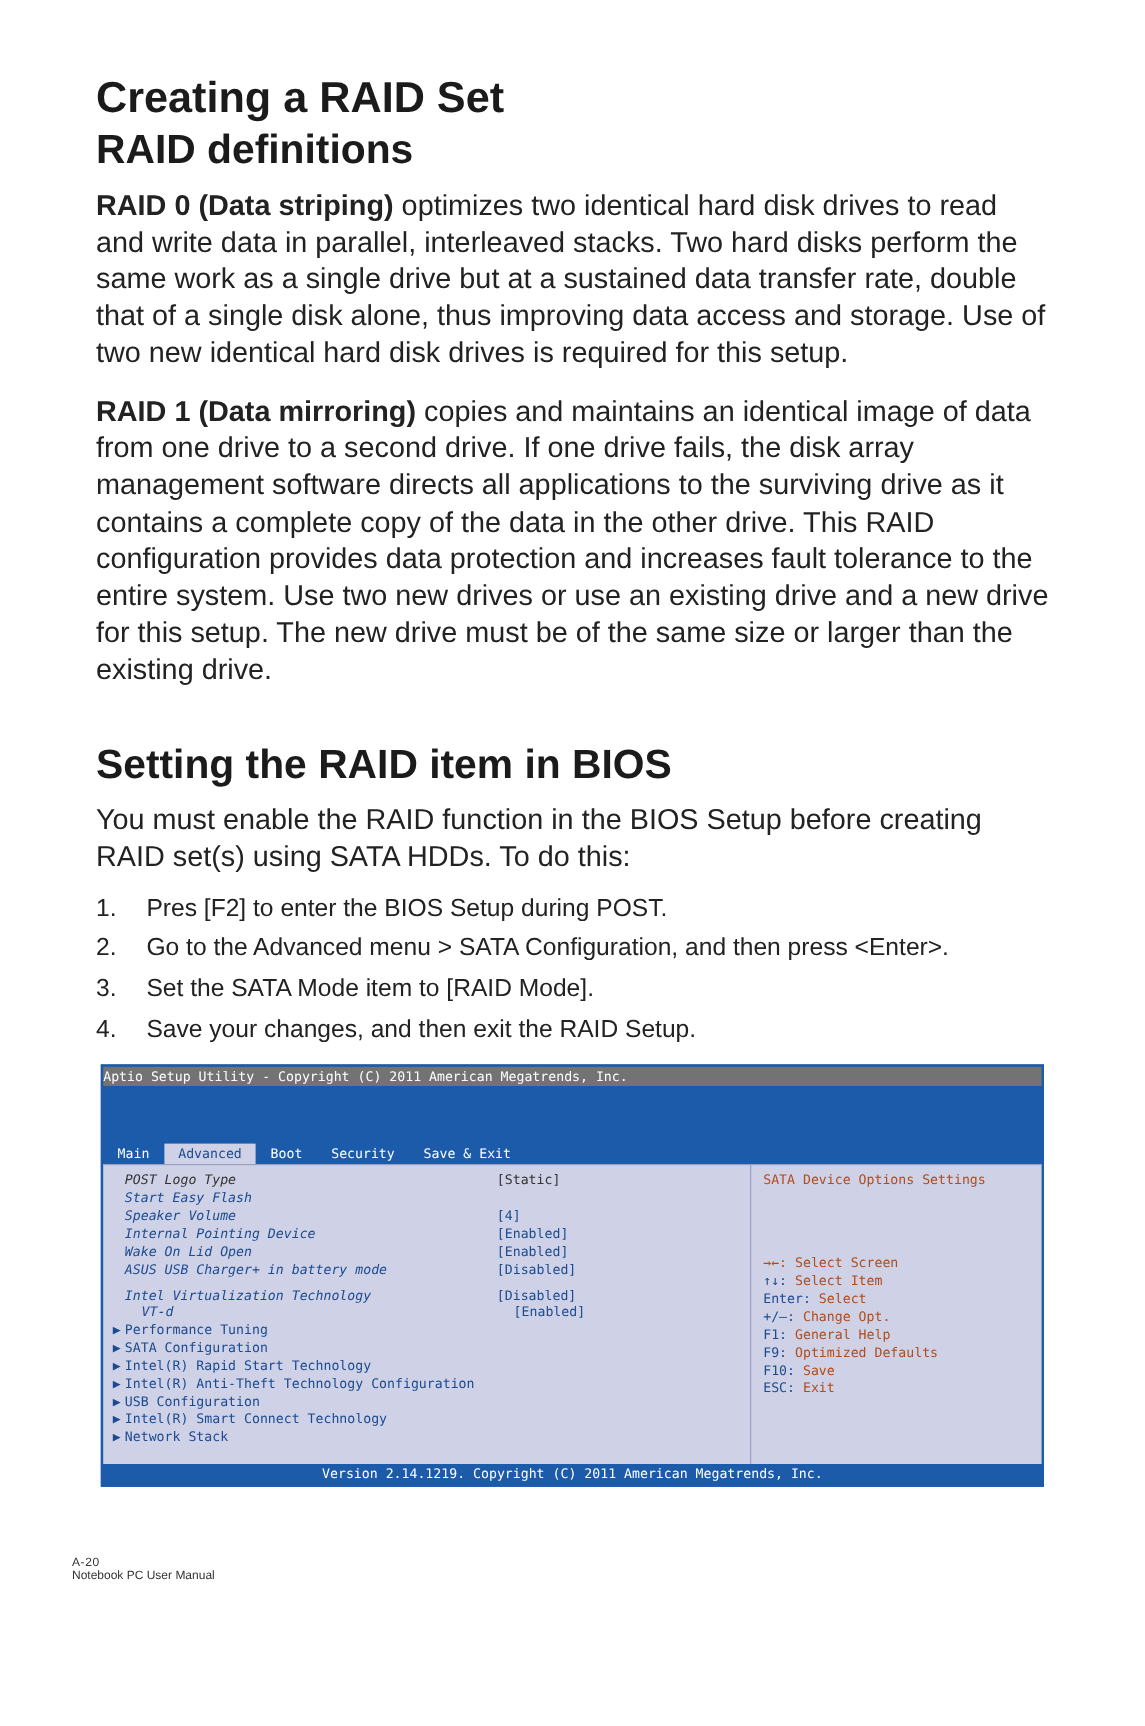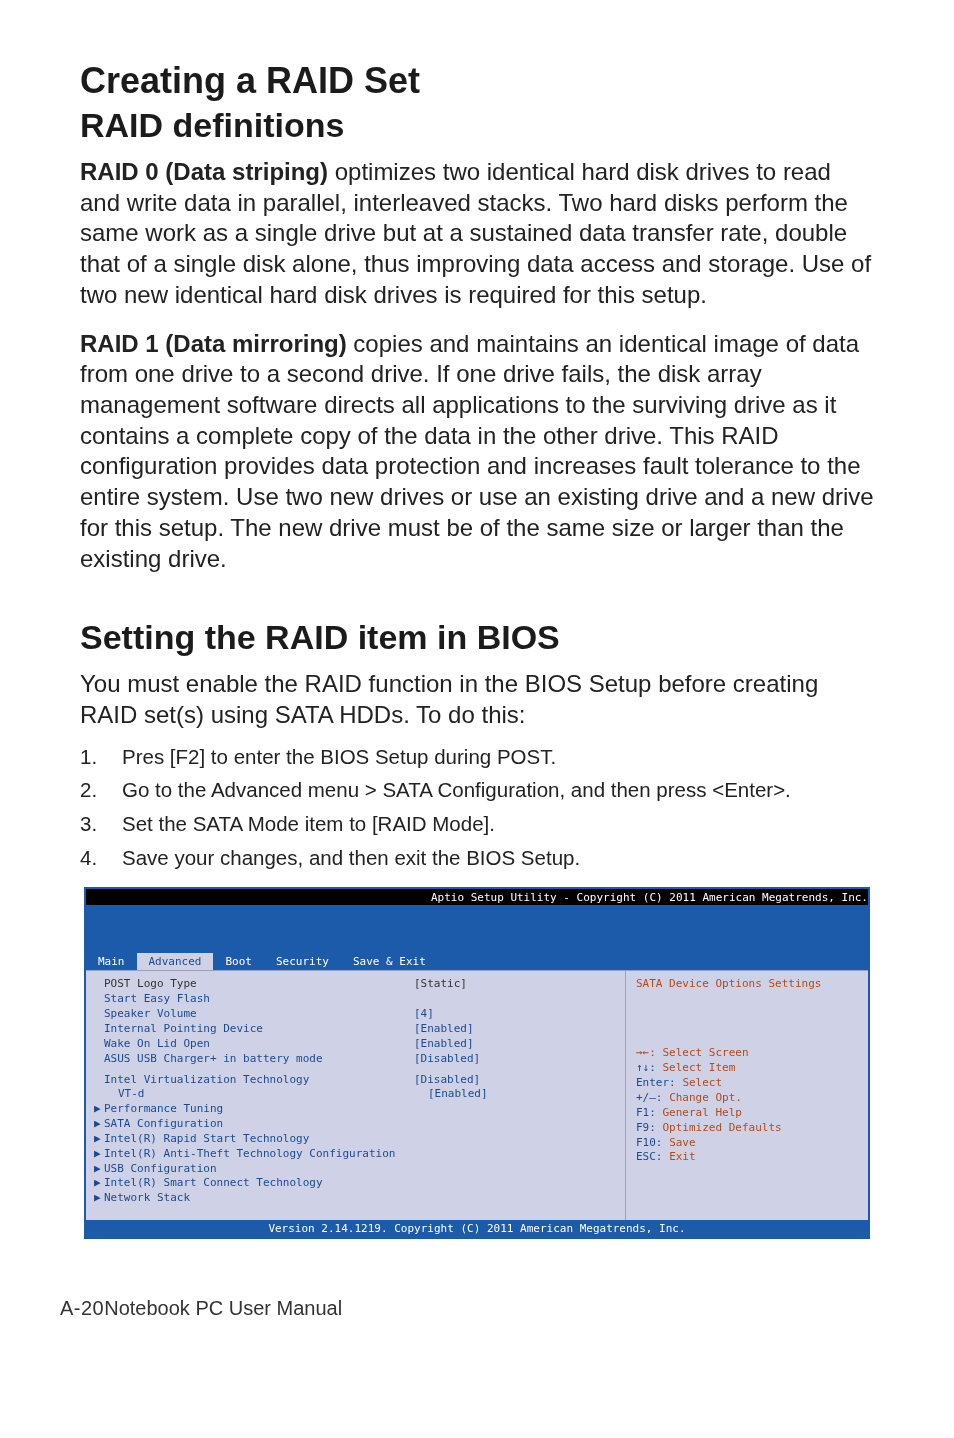--- a/index.html
+++ b/index.html
@@ -58,23 +58,23 @@
   }
   .bios {
     border: 2px solid #1b5baa;
     background: #1b5baa;
     font-family: "Lucida Console", Consolas, monospace;
     font-size: 11px;
     width: 782px;
     margin: 8px auto 0 auto;
   }
   .bios-header {
-    background: #000000;
+    background: #737373;
     color: #fff;
-    text-align: right;
+    text-align: left;
     padding: 2px 0 1px 0;
     font-size: 11px;
   }
   .bios-tabs {
     display: flex;
     background: #1b5baa;
     color: #fff;
   }
   .bios-tabs .tab {
     padding: 2px 12px 2px 12px;
@@ -101,20 +101,21 @@
     padding: 6px 10px 14px 10px;
     color: #1b4a90;
     position: relative;
   }
   .row {
     display: flex;
     line-height: 1.35;
   }
   .row .label {
     width: 310px;
+    font-style: italic;
   }
   .row .val {
     color: #1b4a90;
   }
   .row.head .label, .row.head .val { color: #333; }
   .sec {
     margin-top: 6px;
   }
   .tri {
     display: inline-block;
@@ -136,23 +137,24 @@
   .bios-footer {
     background: #1b5baa;
     color: #fff;
     text-align: center;
     padding: 2px 0;
     font-size: 11px;
   }
   .page-footer {
     display: flex;
     justify-content: flex-start;
-    font-size: 20px;
+    font-size: 10px;
     color: #333;
     padding: 28px 80px 20px 60px;
+    flex-direction: column;
   }
   .page-footer .pn { letter-spacing: 0.5px; }
 </style>
 </head>
 <body>
 
 <div class="page">
 
   <h1>Creating a RAID Set</h1>
   <h2>RAID definitions</h2>
@@ -180,21 +182,21 @@
       </span>
     </li>
     <li>
       <span class="num">3.</span>
       <span class="txt">
         <span>Set the </span><span class="bold">SATA Mode</span><span> item to [RAID Mode].</span>
       </span>
     </li>
     <li>
       <span class="num">4.</span>
-      <span class="txt">Save your changes, and then exit the BIOS Setup.</span>
+      <span class="txt">Save your changes, and then exit the RAID Setup.</span>
     </li>
   </ol>
 
   <div class="bios">
     <div class="bios-header">Aptio Setup Utility - Copyright (C) 2011 American Megatrends, Inc.</div>
     <div class="bios-tabs">
       <div class="tab">Main</div>
       <div class="tab active">Advanced</div>
       <div class="tab">Boot</div>
       <div class="tab">Security</div>

